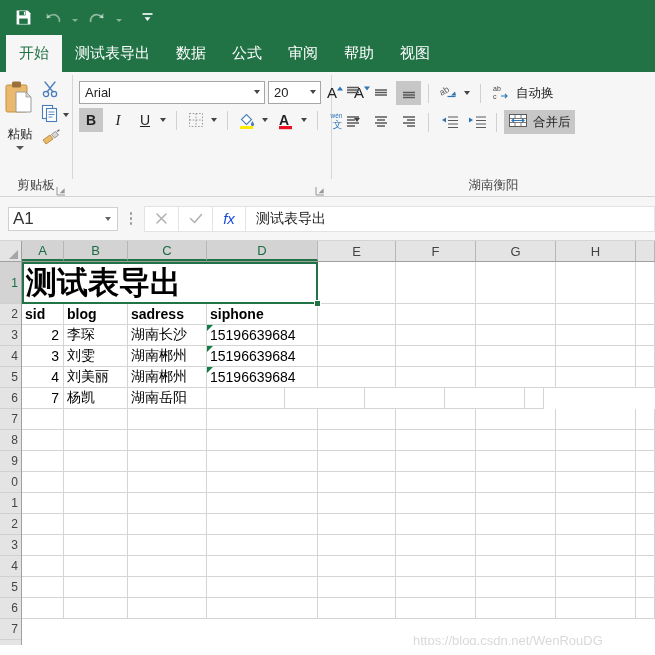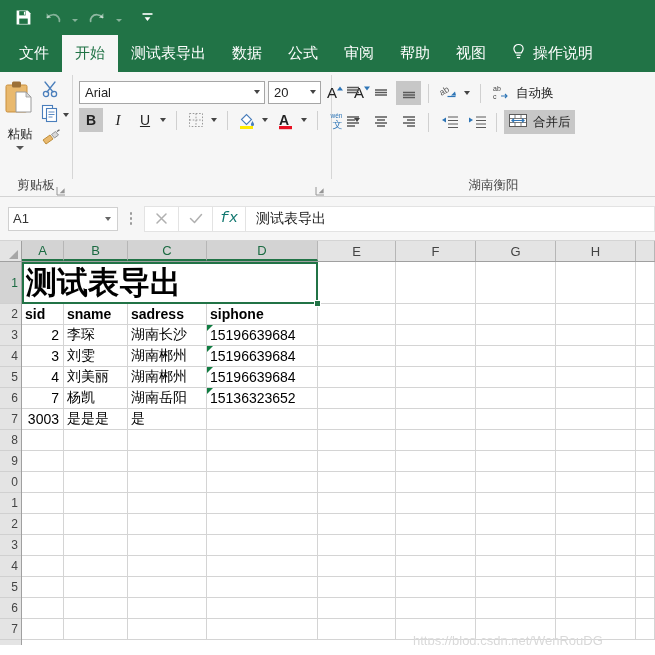--- a/index.html
+++ b/index.html
@@ -123,21 +123,21 @@
   }
   .wide-btn.on { background: #c7c7c7; }
 
   
   .fbar {
     height: 44px; background: #f6f6f6; display: flex; align-items: center;
     padding: 0 0 0 8px; border-bottom: 1px solid #d4d4d4;
   }
   .namebox {
     width: 110px; height: 24px; background: #fff; border: 1px solid #d0d0d0;
-    display: flex; align-items: center; font-size: 13px; color: #333;
+    display: flex; align-items: center; font-size: 17px; color: #333;
   }
   .namebox .txt { flex: 1; padding-left: 4px; }
   .namebox .arr { width: 18px; display: flex; align-items: center; justify-content: center; }
   .kebab {
     width: 26px; height: 24px; display: flex; flex-direction: column;
     align-items: center; justify-content: center; gap: 2.5px;
   }
   .kebab i { width: 2.5px; height: 2.5px; background: #9a9a9a; border-radius: 50%; display: block; }
   .fb-btns { display: flex; align-items: center; height: 26px; }
   .fb-btn {
@@ -245,38 +245,27 @@
     </div>
   <div class="qat-btn" style="margin-left:6px">
     <svg width="15" height="15" viewBox="0 0 15 15" aria-hidden="true">
       <rect x="2.5" y="3.2" width="10" height="1.6" fill="#ffffff"></rect>
       <path d="M4.6 7.2h5.8L7.5 11z" fill="#ffffff"></path>
     </svg>
   </div>
 </div>
 
 <div class="tabstrip">
-  <div class="tab">文件</div>
   <div class="tab active">开始</div>
   <div class="tab">测试表导出</div>
   <div class="tab">数据</div>
   <div class="tab">公式</div>
   <div class="tab">审阅</div>
   <div class="tab">帮助</div>
   <div class="tab">视图</div>
-  <div class="tellme">
-    <span>
-      <svg width="15" height="18" viewBox="0 0 15 18" aria-hidden="true">
-        <path d="M7.5 1.5c2.8 0 4.6 2 4.6 4.3 0 1.9-1.2 2.9-1.8 4.1H4.7C4.1 8.7 2.9 7.7 2.9 5.8c0-2.3 1.8-4.3 4.6-4.3z" fill="none" stroke="#ffffff" stroke-width="1.2"></path>
-        <rect x="5.3" y="11.6" width="4.4" height="1.2" fill="#ffffff"></rect>
-        <rect x="5.9" y="14" width="3.2" height="1.2" fill="#ffffff"></rect>
-      </svg>
-    </span>
-    <span>操作说明</span>
-  </div>
 </div>
 
 <div class="ribbon">
 
   <div class="group g-clip">
     <div class="group-body">
       <div class="clip-row">
         <div class="paste-col">
           <span>
             <svg width="40" height="42" viewBox="0 0 40 42" aria-hidden="true">
@@ -531,21 +520,21 @@
       <svg width="13" height="13" viewBox="0 0 13 13" aria-hidden="true">
         <path d="M2 2l9 9M11 2l-9 9" stroke="#b0b0b0" stroke-width="1.5" stroke-linecap="round"></path>
       </svg>
     </div>
     <div class="fb-btn">
       <svg width="14" height="13" viewBox="0 0 14 13" aria-hidden="true">
         <path d="M1.5 6.5l4 4 7-8" stroke="#b0b0b0" stroke-width="1.5" fill="none" stroke-linecap="round" stroke-linejoin="round"></path>
       </svg>
     </div>
     <div class="fb-btn">
-      <span style="font-family:Liberation Mono, monospace;font-style:italic;font-size:15px;color:#0f766e">fx</span>
+      <span style="font-family:Liberation Sans, sans-serif;font-style:italic;font-size:15px;color:#1d4ed8">fx</span>
     </div>
   </div>
   <div class="fb-input">
     <span>测试表导出</span>
   </div>
 </div>
 
 <div class="gridwrap">
 
   <div class="colhead">
@@ -588,21 +577,21 @@
         <div class="merged-title" style="width:296px">测试表导出</div>
         <div class="gcell" style="width:78px;height:42px"></div>
         <div class="gcell" style="width:80px;height:42px"></div>
         <div class="gcell" style="width:80px;height:42px"></div>
         <div class="gcell" style="width:80px;height:42px"></div>
         <div class="gcell" style="width:19px;height:42px"></div>
       </div>
 
       <div class="grow">
         <div class="gcell bold" style="width:42px">sid</div>
-        <div class="gcell bold" style="width:64px">sname</div>
+        <div class="gcell bold" style="width:64px">blog</div>
         <div class="gcell bold" style="width:79px">sadress</div>
         <div class="gcell bold" style="width:111px">siphone</div>
         <div class="gcell" style="width:78px"></div>
         <div class="gcell" style="width:80px"></div>
         <div class="gcell" style="width:80px"></div>
         <div class="gcell" style="width:80px"></div>
         <div class="gcell" style="width:19px"></div>
       </div>
 
       <div class="grow">
@@ -647,42 +636,27 @@
         <div class="gcell" style="width:80px"></div>
         <div class="gcell" style="width:80px"></div>
         <div class="gcell" style="width:80px"></div>
         <div class="gcell" style="width:19px"></div>
       </div>
 
       <div class="grow">
         <div class="gcell num" style="width:42px">7</div>
         <div class="gcell" style="width:64px">杨凯</div>
         <div class="gcell" style="width:79px">湖南岳阳</div>
-        <div class="gcell" style="width:111px">
-            <span class="errtri"></span>
-            <span>15136323652</span>
-          </div>
         <div class="gcell" style="width:78px"></div>
         <div class="gcell" style="width:80px"></div>
         <div class="gcell" style="width:80px"></div>
         <div class="gcell" style="width:80px"></div>
         <div class="gcell" style="width:19px"></div>
       </div>
 
-      <div class="grow">
-        <div class="gcell num" style="width:42px">3003</div>
-        <div class="gcell" style="width:64px">是是是</div>
-        <div class="gcell" style="width:79px">是</div>
-        <div class="gcell" style="width:111px"></div>
-        <div class="gcell" style="width:78px"></div>
-        <div class="gcell" style="width:80px"></div>
-        <div class="gcell" style="width:80px"></div>
-        <div class="gcell" style="width:80px"></div>
-        <div class="gcell" style="width:19px"></div>
-      </div>
 
       <div id="empty-rows">
           <div class="grow">
             <div class="gcell" style="width: 42px;"></div>
             <div class="gcell" style="width: 64px;"></div>
             <div class="gcell" style="width: 79px;"></div>
             <div class="gcell" style="width: 111px;"></div>
             <div class="gcell" style="width: 78px;"></div>
             <div class="gcell" style="width: 80px;"></div>
             <div class="gcell" style="width: 80px;"></div>

